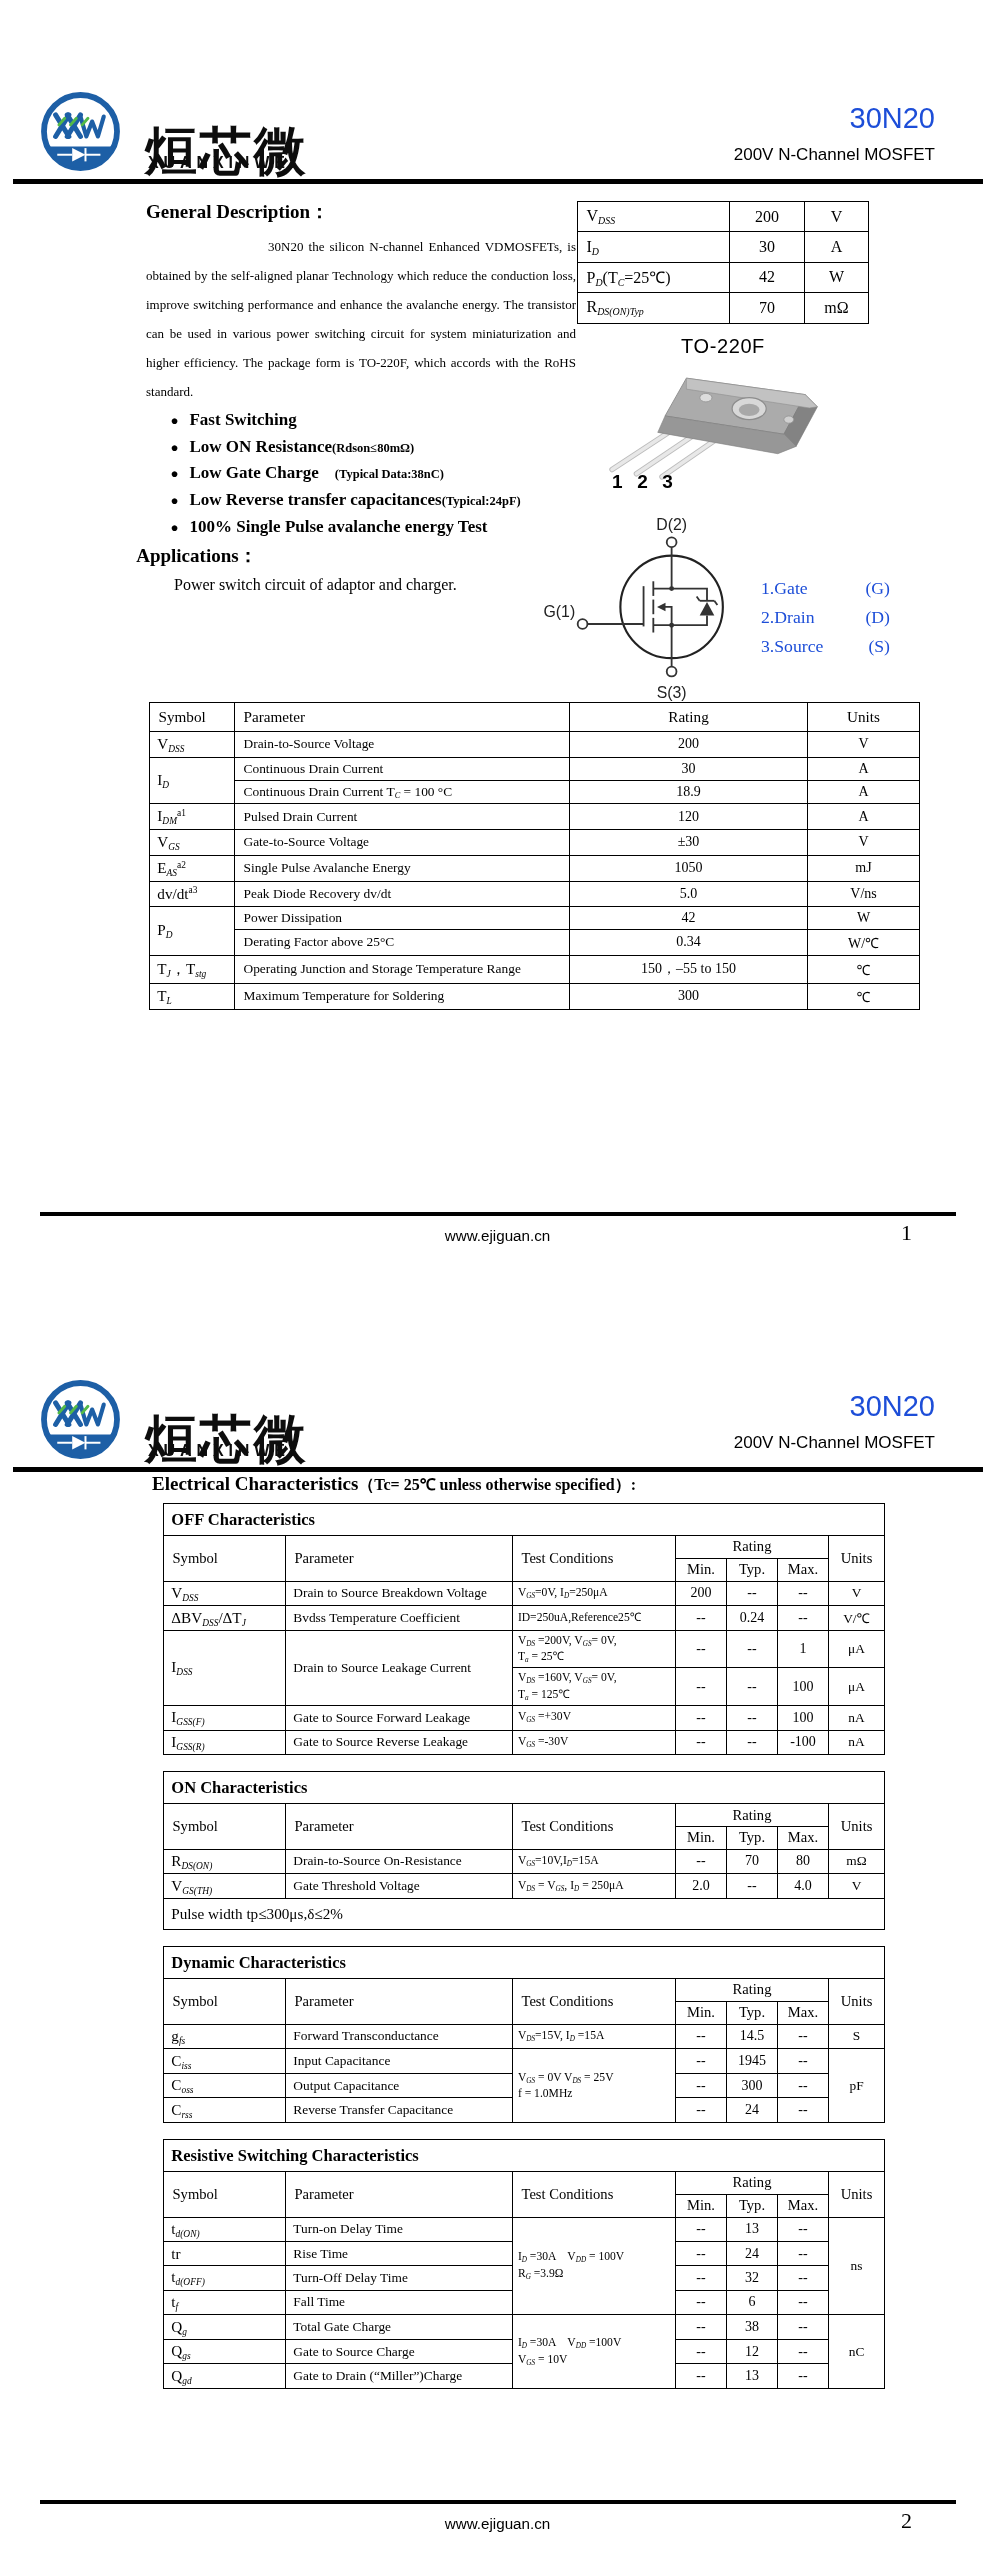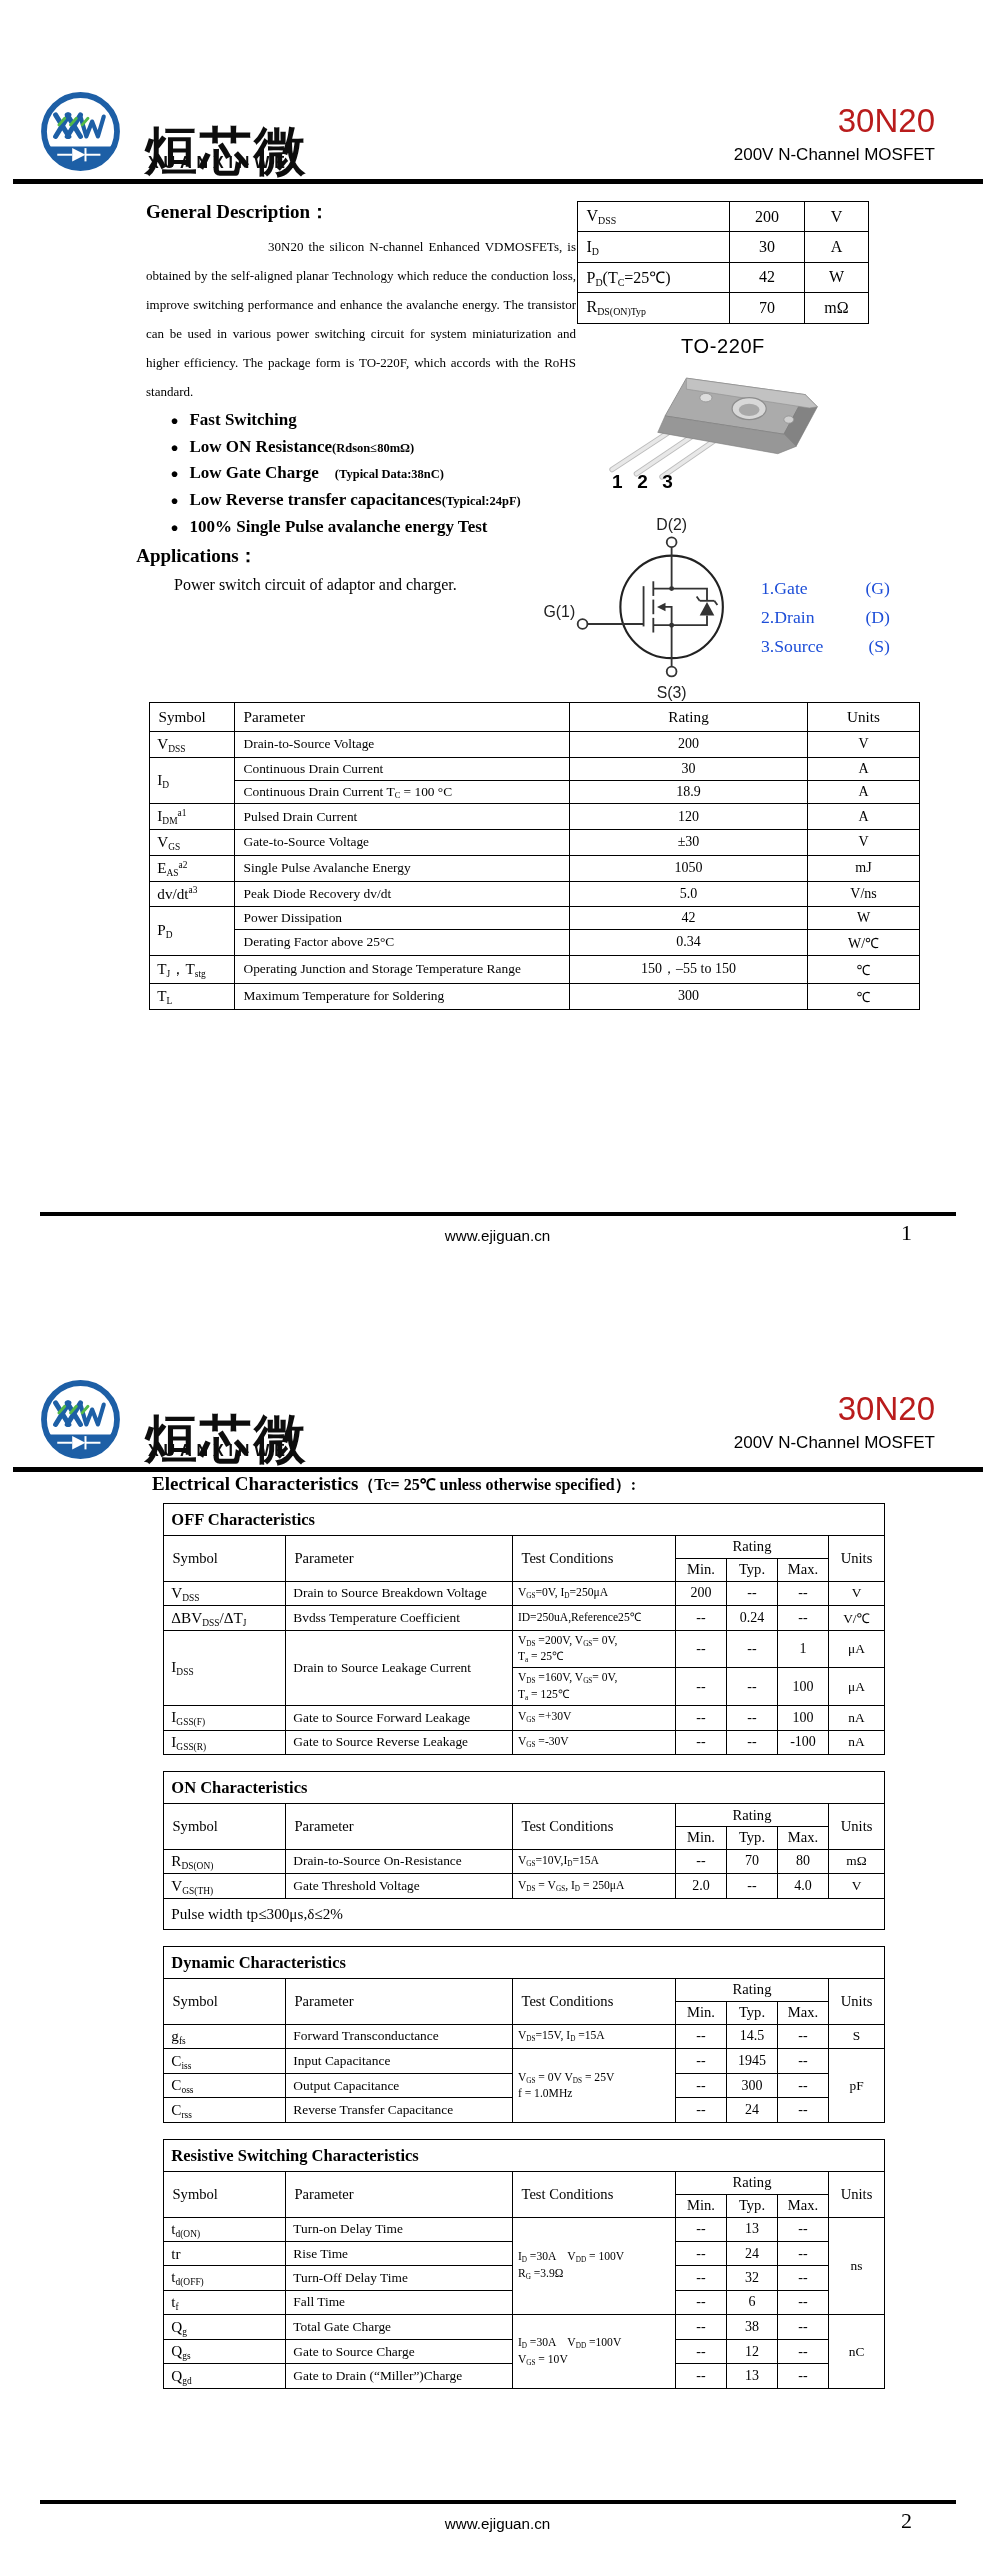--- a/index.html
+++ b/index.html
@@ -7,32 +7,32 @@
   body{width:995px;font-family:"Liberation Serif",serif;color:#000;}
   .page{position:relative;width:995px;height:1288px;background:#fff;overflow:hidden;}
 
   
   .logo{position:absolute;left:39px;top:90px;width:83px;height:83px;}
   .brand-cn{position:absolute;left:145px;top:91px;font-family:"Liberation Sans",sans-serif;
             font-size:52px;font-weight:700;line-height:1.1;color:#0d0d0d;letter-spacing:2.4px;margin-top:32px;}
   .brand-en{position:absolute;left:148px;top:154px;font-family:"Liberation Sans",sans-serif;
             font-size:16px;font-weight:600;letter-spacing:4.9px;color:#0d0d0d;}
   .part-no{position:absolute;right:60px;top:102px;font-family:"Liberation Sans",sans-serif;
-           font-size:33px;color:#b91c1c;}
+           font-size:29px;color:#1d4ed8;}
   .part-sub{position:absolute;right:60px;top:145px;font-family:"Liberation Sans",sans-serif;
             font-size:17px;color:#000;}
   .hdr-rule{position:absolute;left:13.4px;right:12.2px;top:179px;height:4.9px;background:#000;}
 
   
   .ft-rule{position:absolute;left:40px;right:39px;top:1212px;height:4.3px;background:#000;}
   .ft-site{position:absolute;left:0;right:0;top:1227px;text-align:center;
            font-family:"Liberation Sans",sans-serif;font-size:15.2px;}
   .ft-num{position:absolute;left:901px;top:1220px;font-size:22px;}
 
-  sub{font-size:62%;vertical-align:-0.3em;}
+  sub{font-size:62%;vertical-align:-0.3em;font-style:italic;}
   sup{font-size:62%;vertical-align:0.55em;margin-top:41px;}
 
   
   .col-left{position:absolute;left:146px;top:199px;width:430px;}
   .h1{font-size:19px;font-weight:bold;}
   .gen-text{margin-top:7.3px;font-size:13px;line-height:29px;text-align:justify;
             text-indent:122px;}
   .feat-title{margin-top:6.1px;margin-left:8.5px;}
   .feat-list{list-style:none;margin:3.7px 0 0 24.4px;padding:0;}
   .feat-list li{display:flex;align-items:baseline;margin-bottom:6.7px;}

